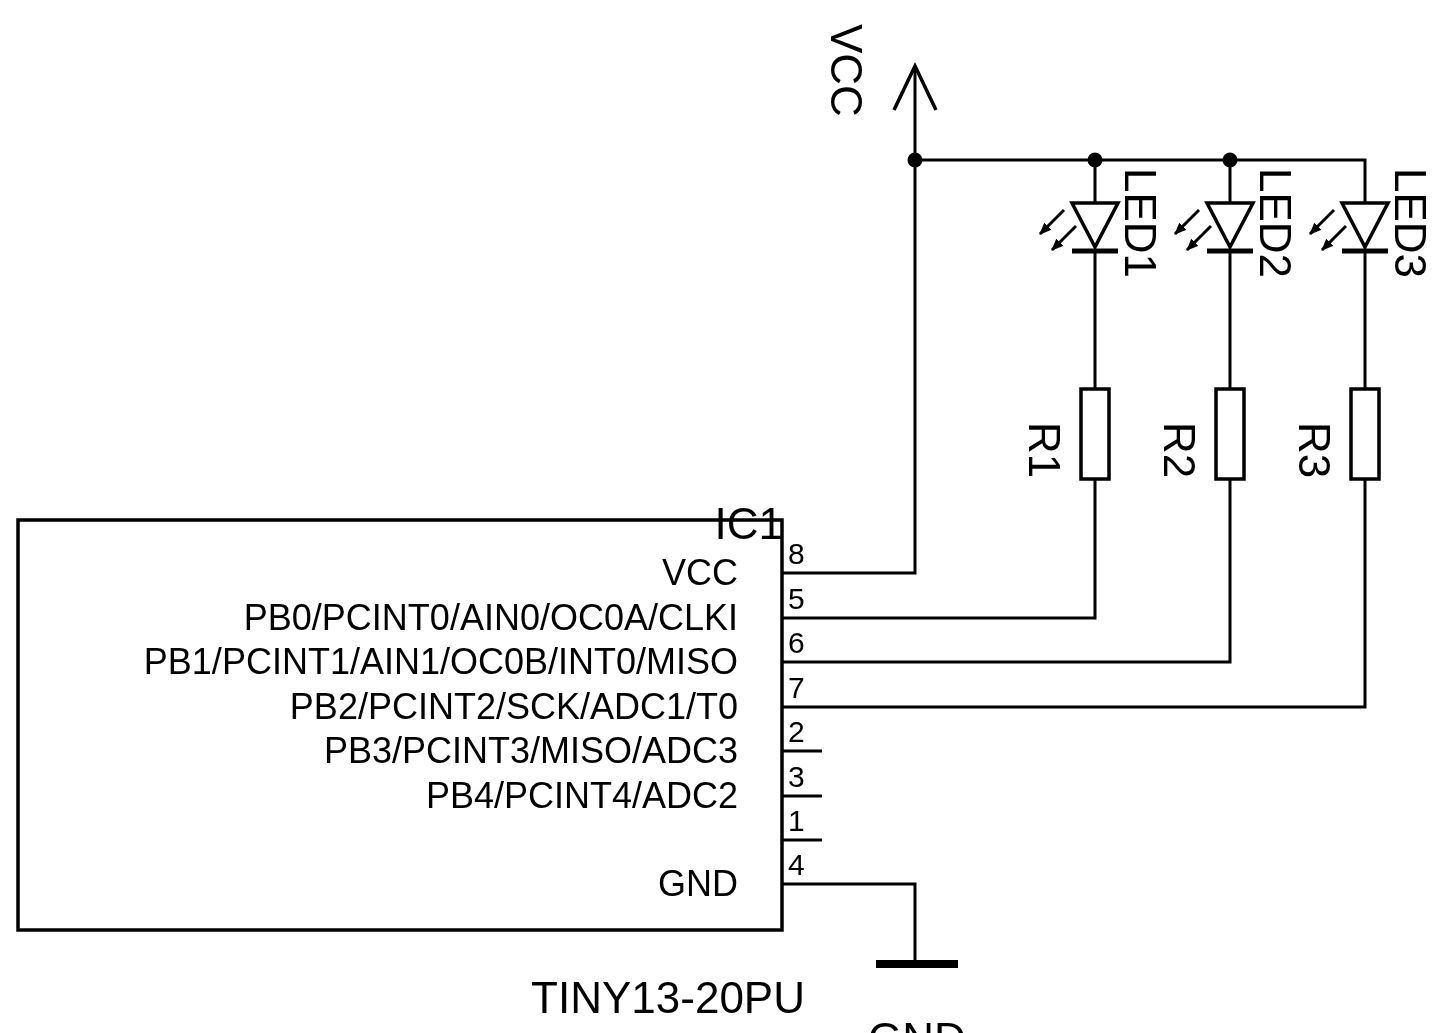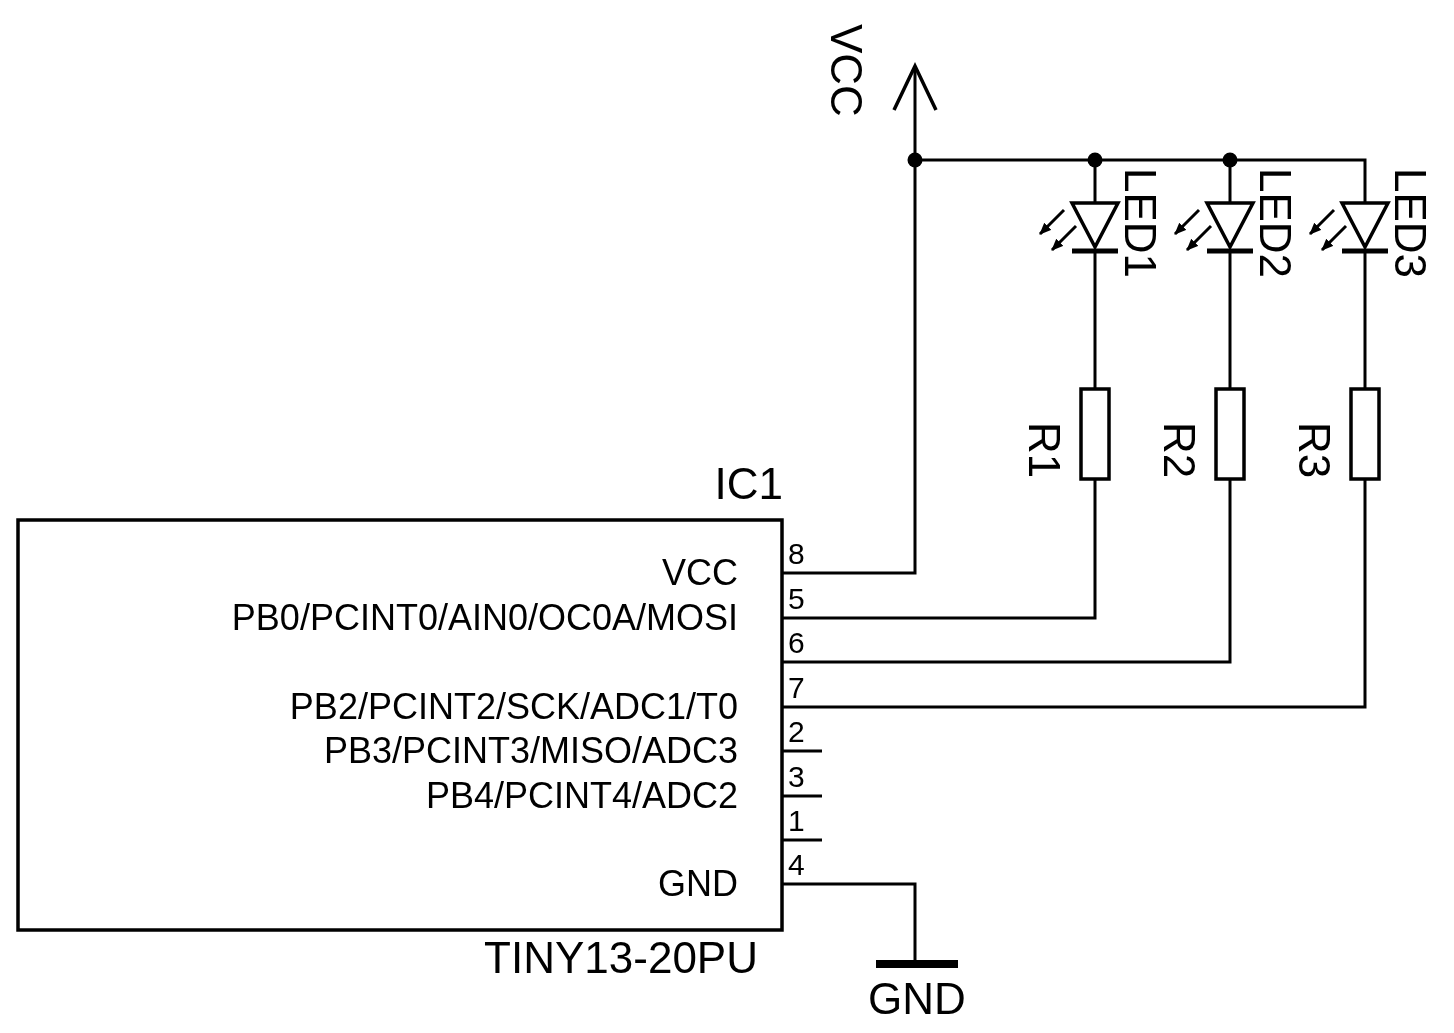--- a/index.html
+++ b/index.html
@@ -9,21 +9,21 @@
     height: 1033px;
     background: #ffffff;
     color: #000000;
     font-family: "Liberation Sans", sans-serif;
     overflow: hidden;
   }
   .canvas svg { position: absolute; left: 0; top: 0; display: block; }
   .lbl { position: absolute; white-space: nowrap; color: #000000; }
   .pin-label  { font-size: 36px; line-height: 44px; right: 716px; text-align: right; }
   .pin-number { font-size: 30px; line-height: 32px; left: 788px; }
-  .big        { font-size: 44px; line-height: 48px; }
+  .big        { font-size: 44px; line-height: 48px; margin-top: 40px; }
   .vlabel     { font-size: 44px; line-height: 1; transform: rotate(90deg); transform-origin: 0 0; }
   .overline-text { text-decoration: overline; }
 </style>
 </head>
 <body>
 
 <div class="canvas">
 
   <svg width="1454" height="1033" viewBox="0 0 1454 1033">
     <defs>
@@ -89,40 +89,41 @@
       <circle cx="915" cy="160" r="7.5"></circle>
       <circle cx="1095" cy="160" r="7.5"></circle>
       <circle cx="1230" cy="160" r="7.5"></circle>
     </g>
   </svg>
 
   <div class="lbl pin-number" style="top:538px">8</div>
   <div class="lbl pin-label" style="top:551px">VCC</div>
 
   <div class="lbl pin-number" style="top:583px">5</div>
-  <div class="lbl pin-label" style="top:596px">PB0/PCINT0/AIN0/OC0A/MOSI</div>
+  <div class="lbl pin-label" style="top:596px">PB0/PCINT0/AIN0/OC0A/CLKI</div>
 
   <div class="lbl pin-number" style="top:627px">6</div>
+  <div class="lbl pin-label" style="top:640px">PB1/PCINT1/AIN1/OC0B/INT0/MISO</div>
 
   <div class="lbl pin-number" style="top:672px">7</div>
   <div class="lbl pin-label" style="top:685px">PB2/PCINT2/SCK/ADC1/T0</div>
 
   <div class="lbl pin-number" style="top:716px">2</div>
   <div class="lbl pin-label" style="top:729px">PB3/PCINT3/MISO/ADC3</div>
 
   <div class="lbl pin-number" style="top:761px">3</div>
   <div class="lbl pin-label" style="top:774px">PB4/PCINT4/ADC2</div>
 
   <div class="lbl pin-number" style="top:805px">1</div>
 
   <div class="lbl pin-number" style="top:849px">4</div>
   <div class="lbl pin-label" style="top:862px">GND</div>
 
   <div class="lbl big" style="right:671px;top:460px">IC1</div>
-  <div class="lbl big" style="right:696px;top:934px">TINY13-20PU</div>
+  <div class="lbl big" style="right:649px;top:934px">TINY13-20PU</div>
 
   <div class="lbl vlabel" style="left:868px;top:24px">VCC</div>
   <div class="lbl big" style="left:868px;top:975px">GND</div>
 
   <div class="lbl vlabel" style="left:1162px;top:168px">LED1</div>
   <div class="lbl vlabel" style="left:1297px;top:168px">LED2</div>
   <div class="lbl vlabel" style="left:1432px;top:168px">LED3</div>
 
   <div class="lbl vlabel" style="left:1066px;top:422px">R1</div>
   <div class="lbl vlabel" style="left:1201px;top:422px">R2</div>

